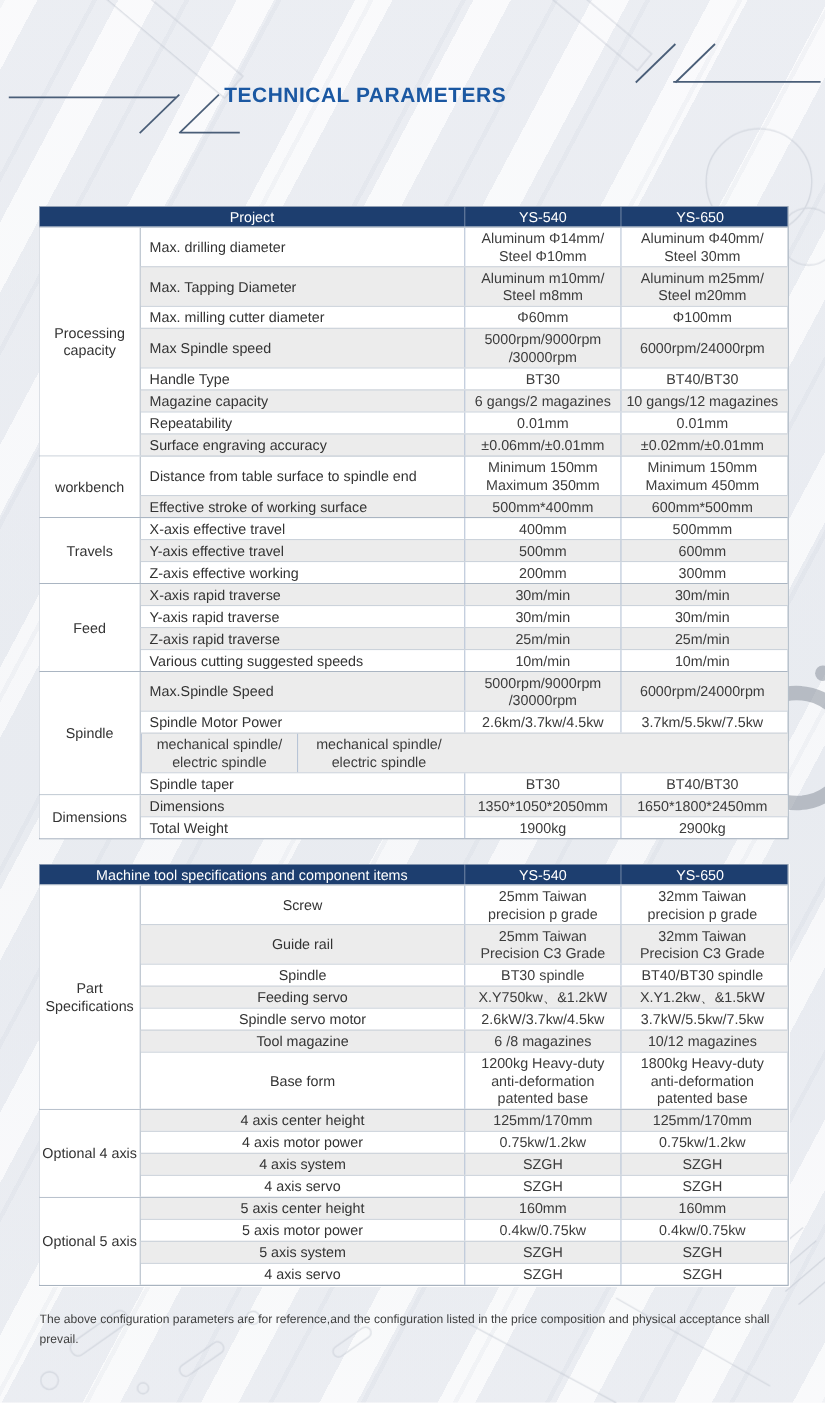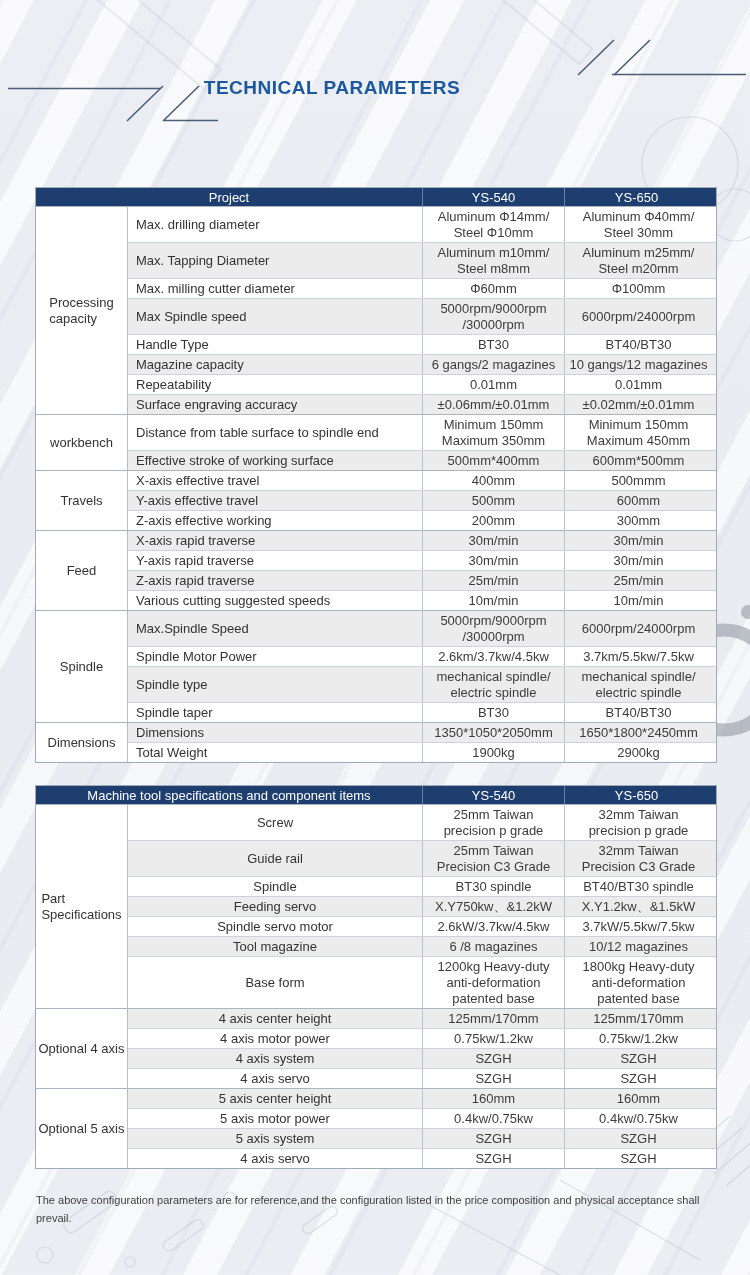--- a/index.html
+++ b/index.html
@@ -27,21 +27,21 @@
   .thead{display:flex;background:#1d3e6f;color:#ffffff;}
   .th{display:flex;align-items:center;justify-content:center;text-align:center;
       box-sizing:border-box;min-height:18px;padding:1px 2px;font-size:13px;}
   .th.c1{width:386px;}
   .th.c2{width:142px;border-left:1px solid rgba(255,255,255,.35);}
   .th.c3{width:144px;border-left:1px solid rgba(255,255,255,.35);}
   .group{display:flex;}
   .group:not(:first-child){border-top:1px solid #aab5c2;}
   .group-label{
     width:92px;box-sizing:border-box;display:flex;align-items:center;justify-content:center;
-    text-align:left;border-right:1px solid #b4bec9;white-space:pre-line;
+    text-align:center;border-right:1px solid #b4bec9;white-space:pre-line;
     color:#333;background:#fff;line-height:16px;padding:1px 2px;
   }
   .rows{flex:1;display:flex;flex-direction:column;}
   .row{display:flex;min-height:19px;}
   .row:not(:first-child){border-top:1px solid #ccd3db;}
   .row.alt{background:#ececec;}
   .cell{
     display:flex;align-items:center;box-sizing:border-box;
     line-height:16px;padding:1.5px 4px;white-space:pre-line;
   }
@@ -226,21 +226,20 @@
             <div class="cell v1">5000rpm/9000rpm
 /30000rpm</div>
             <div class="cell v2">6000rpm/24000rpm</div>
           </div>
           <div class="row">
             <div class="cell param">Spindle Motor Power</div>
             <div class="cell v1">2.6km/3.7kw/4.5kw</div>
             <div class="cell v2">3.7km/5.5kw/7.5kw</div>
           </div>
           <div class="row alt">
-            <div class="cell param">Spindle type</div>
             <div class="cell v1">mechanical spindle/
 electric spindle</div>
             <div class="cell v2">mechanical spindle/
 electric spindle</div>
           </div>
           <div class="row">
             <div class="cell param">Spindle taper</div>
             <div class="cell v1">BT30</div>
             <div class="cell v2">BT40/BT30</div>
           </div>

